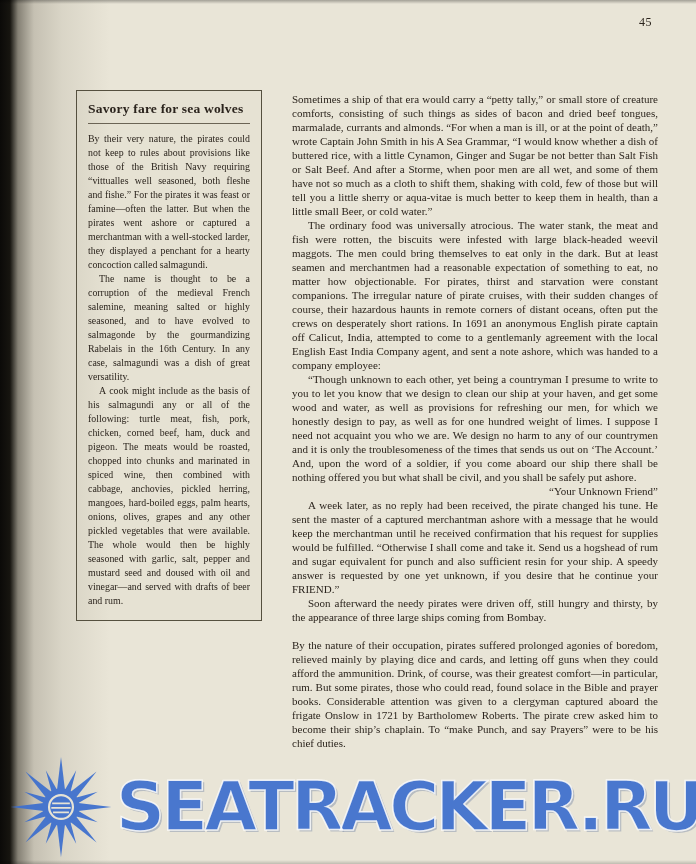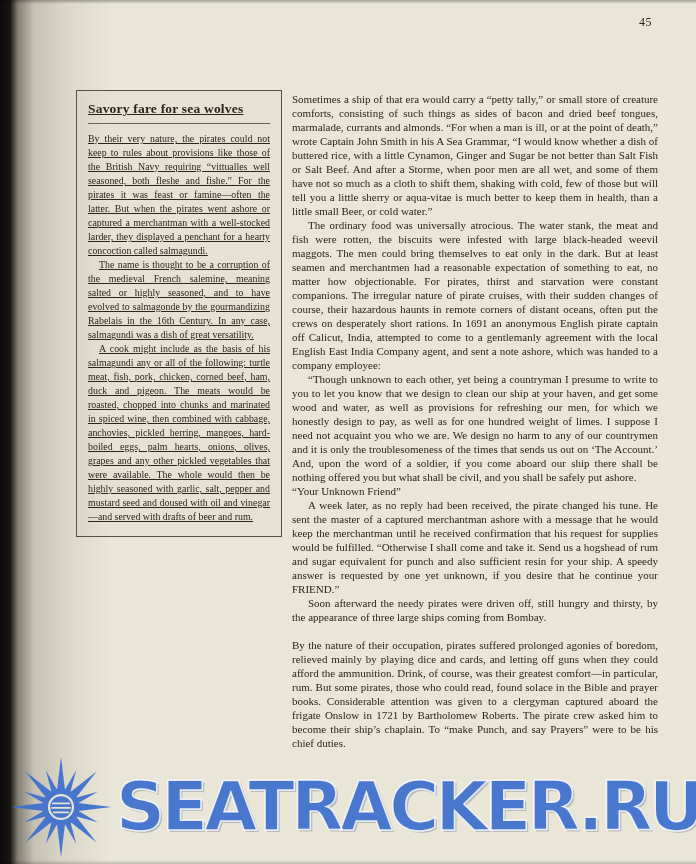--- a/index.html
+++ b/index.html
@@ -14,33 +14,32 @@
     background:linear-gradient(to right,
       #0b0a08 0px,#171510 10px,rgba(50,45,35,0.55) 18px,
       rgba(70,62,48,0.22) 34px,rgba(80,72,55,0.10) 62px,rgba(80,72,55,0) 110px);
   }
   .edge-top{position:absolute;top:0;left:0;right:0;height:4px;pointer-events:none;
     background:linear-gradient(to bottom,rgba(0,0,0,0.30),rgba(0,0,0,0));}
   .edge-bottom{position:absolute;bottom:0;left:0;right:0;height:4px;pointer-events:none;
     background:linear-gradient(to top,rgba(0,0,0,0.18),rgba(0,0,0,0));}
   .page-number{position:absolute;top:15px;right:44px;font-size:12px;letter-spacing:0.5px;}
   .sidebar{
-    position:absolute;left:76px;top:90px;width:206px;box-sizing:border-box;
+    position:absolute;left:76px;top:90px;width:186px;box-sizing:border-box;
     border:1px solid #55503f;padding:10px 11px 12px 11px;
     background:rgba(40,35,20,0.015);
-    text-decoration:underline;
   }
   .sidebar h2{font-size:13.5px;font-weight:bold;margin:0 0 6px 0;letter-spacing:0.2px;}
   .sidebar .rule{border-top:1px solid #6b6455;margin:0 0 8px 0;height:0;}
   .sidebar p{font-size:9.9px;line-height:14px;margin:0;text-align:justify;}
   .sidebar p:not(:first-child){text-indent:11px;}
   .main{position:absolute;left:292px;top:84px;width:366px;margin-top:8px;}
   .main p{font-size:11px;line-height:14px;margin:0;text-align:justify;}
   .main p.indent{text-indent:16px;}
-  .main p.right{}
+  .main p.right{text-align:right;}
   .main p.gap{margin-top:14px;}
   .watermark{
     position:absolute;left:8px;bottom:4px;display:flex;align-items:center;
     opacity:0.93;pointer-events:none;
   }
   .sun{width:106px;height:106px;flex:none;margin-right:2px;}
   .wm-text{
     font-family:"DejaVu Sans","Liberation Sans",sans-serif;
     font-weight:bold;font-size:68px;letter-spacing:-3.5px;line-height:1;
     white-space:nowrap;

